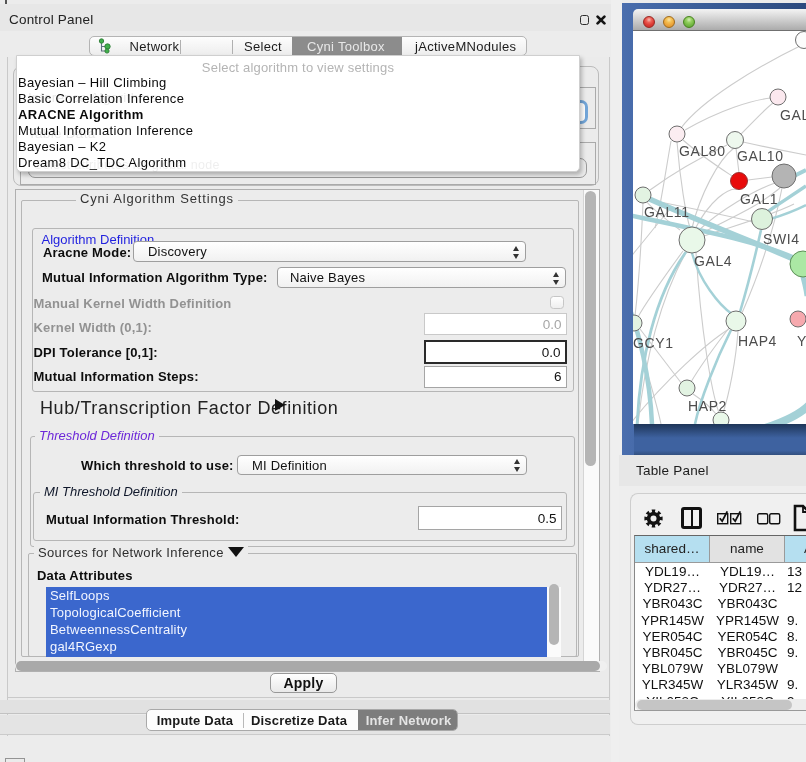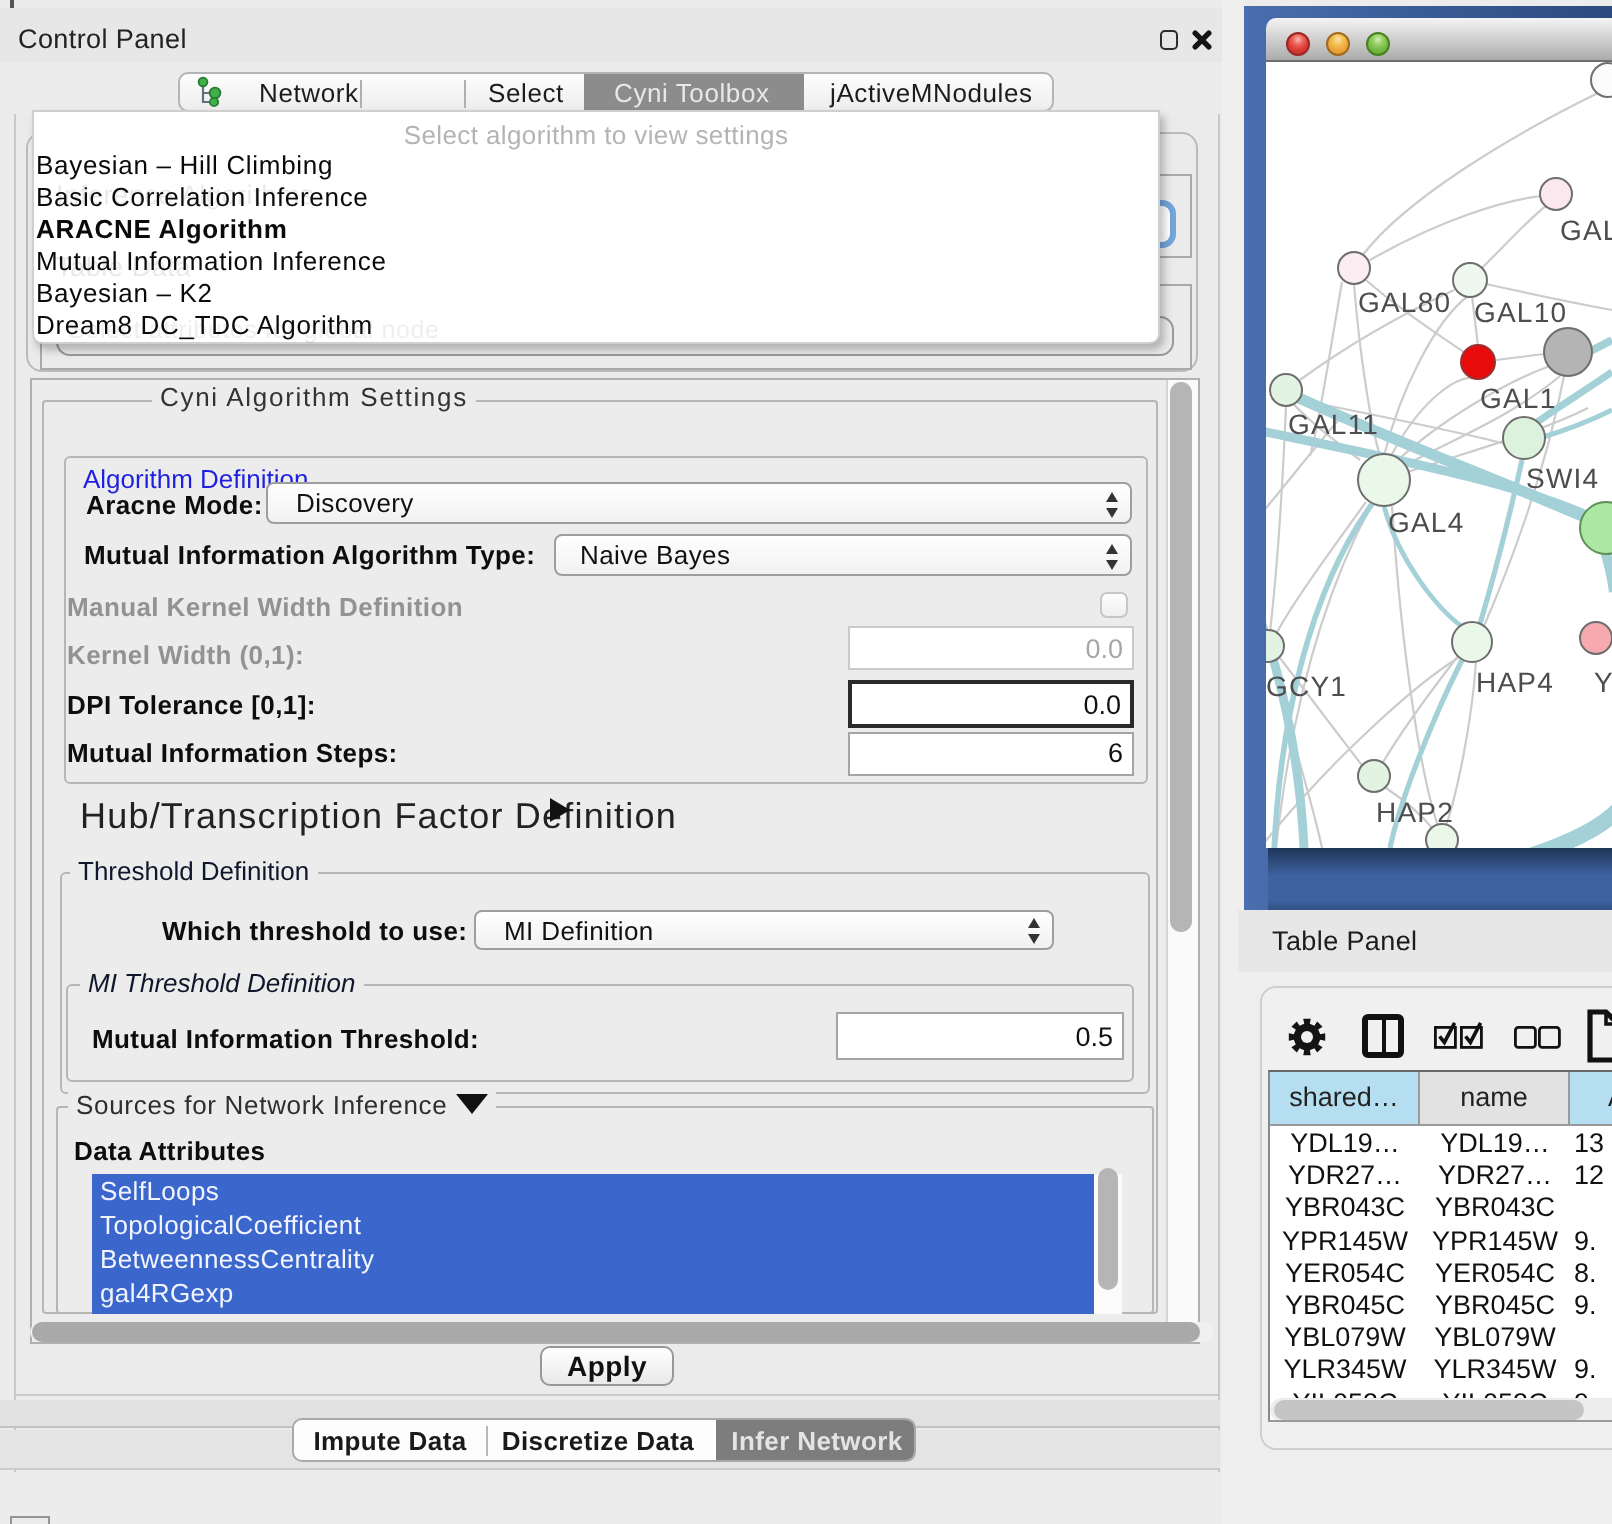--- a/index.html
+++ b/index.html
@@ -46,21 +46,21 @@
 <div class="a" style="left:15px;top:660.5px;width:592px;height:10px;background:#f0f0f0;border-radius:5px;"></div>
 <div class="a" style="left:16px;top:660.5px;width:584px;height:10px;background:#a9a9a9;border-radius:5px;"></div>
 
 <div class="grp" style="left:21px;top:200px;width:558px;height:457px;border-radius:2px;"></div>
 <div class="gt" style="left:28px;top:192px;color:#333;letter-spacing:.85px;margin-left:48px;">Cyni Algorithm Settings</div>
 
 <div class="grp" style="left:32px;top:228px;width:542px;height:164px;"></div>
 <div class="gt" style="left:37.5px;top:221px;color:#1f1fdf;margin-top:12px;">Algorithm Definition</div>
 
 <div class="lbl" style="left:43px;top:245px;">Aracne Mode:</div>
-<div class="combo" style="left:133px;top:241px;width:433px;height:21px;">
+<div class="combo" style="left:133px;top:241px;width:393px;height:21px;">
     <span class="tx">Discovery</span>
     <span class="step"></span>
   </div>
 
 <div class="lbl" style="left:42px;top:270px;">Mutual Information Algorithm Type:</div>
 <div class="combo" style="left:277px;top:267px;width:289px;height:21px;">
     <span class="tx" style="left:12px;">Naive Bayes</span>
     <span class="step"></span>
   </div>
 
@@ -73,21 +73,21 @@
 <div class="lbl" style="left:33.5px;top:344.5px;">DPI Tolerance [0,1]:</div>
 <div class="field" style="left:424px;top:340px;width:143px;height:24px;border:2px solid #2a2a2a;">0.0</div>
 
 <div class="lbl" style="left:33.5px;top:369px;">Mutual Information Steps:</div>
 <div class="field" style="left:424px;top:365.5px;width:143px;height:22px;border-color:#a5a5a5;">6</div>
 
 <div class="a" style="left:40px;top:398px;font-size:18px;color:#222;letter-spacing:.6px;">Hub/Transcription Factor Definition</div>
 <div class="a" style="left:275px;top:399px;width:0;height:0;border-top:6.5px solid transparent;border-bottom:6.5px solid transparent;border-left:10px solid #111;"></div>
 
 <div class="grp" style="left:30px;top:436px;width:545px;height:111px;"></div>
-<div class="gt" style="left:35px;top:429px;color:#0f172a;">Threshold Definition</div>
+<div class="gt" style="left:35px;top:429px;color:#6d28d9;font-style:italic;">Threshold Definition</div>
 
 <div class="lbl" style="left:81px;top:458px;">Which threshold to use:</div>
 <div class="combo" style="left:237px;top:455px;width:290px;height:20px;">
     <span class="tx">MI Definition</span>
     <span class="step"></span>
   </div>
 
 <div class="grp" style="left:33px;top:492px;width:534px;height:49px;"></div>
 <div class="gt" style="left:40px;top:485px;color:#0f172a;font-style:italic;">MI Threshold Definition</div>
 

